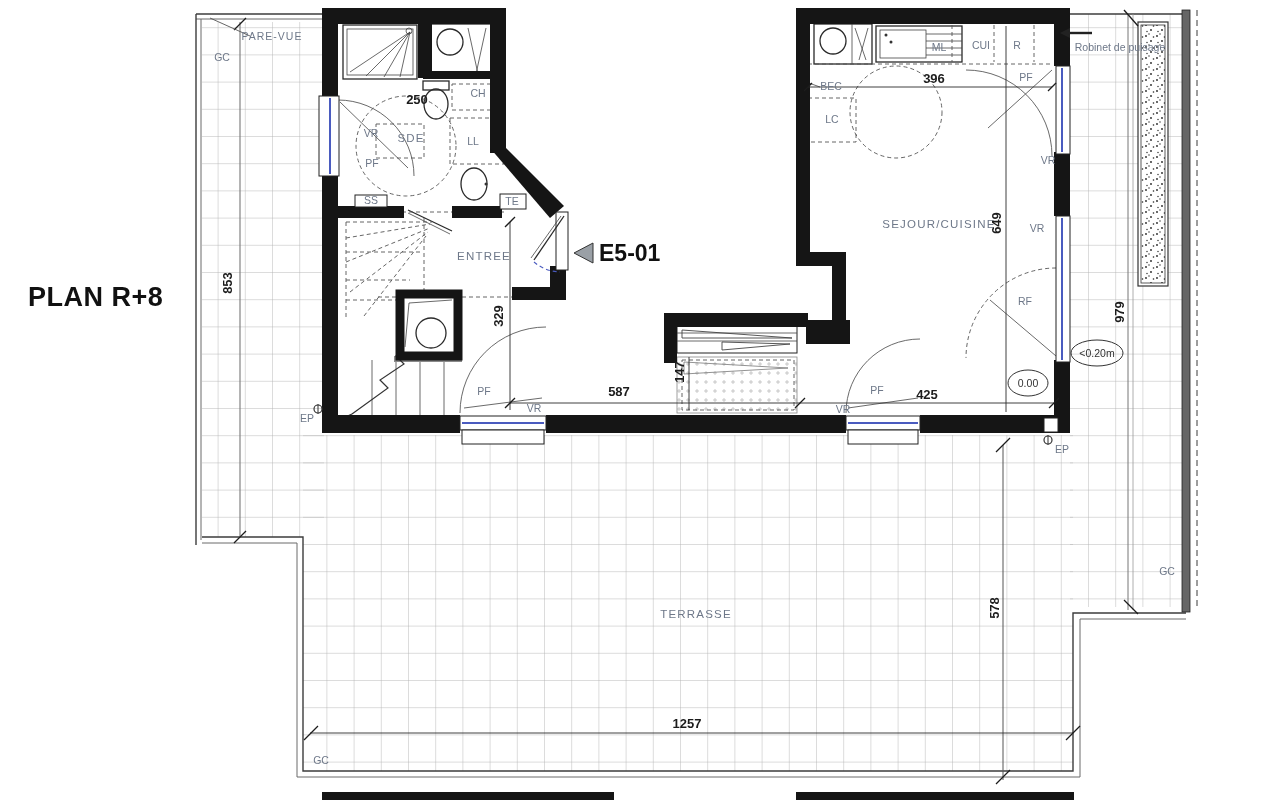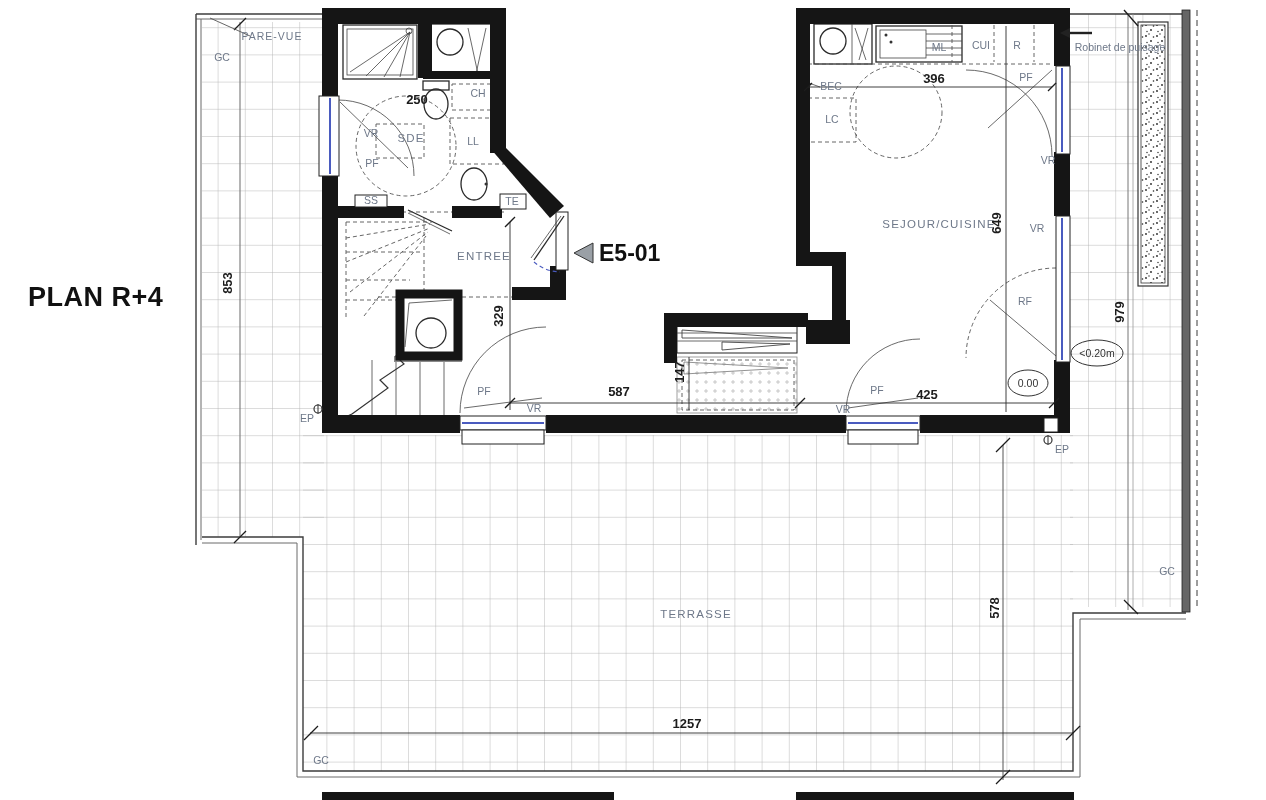--- a/index.html
+++ b/index.html
@@ -22,21 +22,21 @@
   .dim{fill:#1c1c1c;font-size:13px;font-weight:600;}
   .lvl{fill:#333;font-size:10.5px;}
   .mid{text-anchor:middle;}
   .winFrame{fill:#ffffff;stroke:#222;stroke-width:1;}
   .rail{fill:#666;stroke:#222;stroke-width:.8;}
 </style>
 </head>
 <body>
 
 <div id="stage">
-  <div id="plan-title">PLAN R+4</div>
+  <div id="plan-title">PLAN R+8</div>
 
   <svg width="1266" height="800" viewBox="0 0 1266 800">
     <defs>
       <pattern id="tile" width="27.2" height="27.2" patternUnits="userSpaceOnUse">
         <path d="M27.2 0H0V27.2" fill="none" stroke="#b0b0b0" stroke-width="0.9"></path>
       </pattern>
       <pattern id="dotsP" width="11" height="11" patternUnits="userSpaceOnUse">
         <circle cx="2" cy="3" r="0.9" fill="#222"></circle>
           <circle cx="7" cy="8" r="0.9" fill="#222"></circle>
         <circle cx="5" cy="1" r="0.7" fill="#222"></circle>

